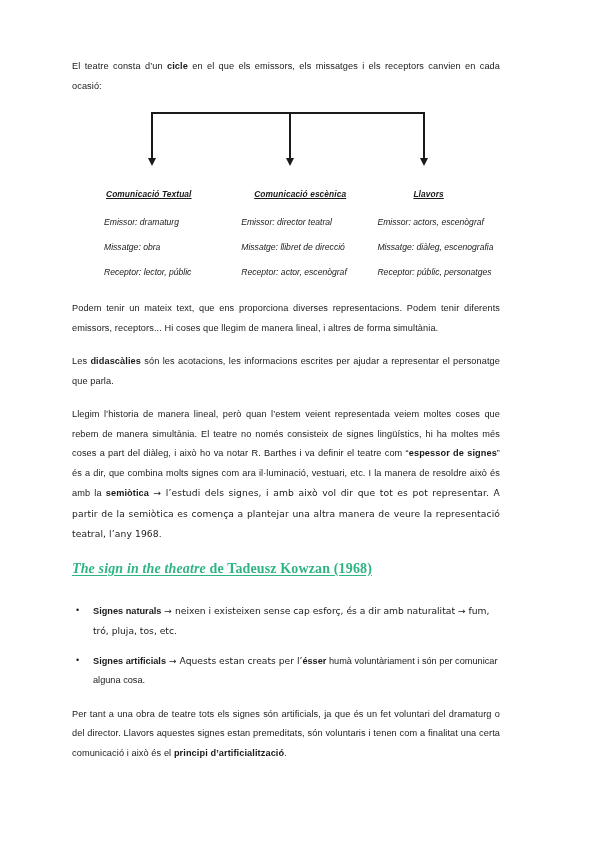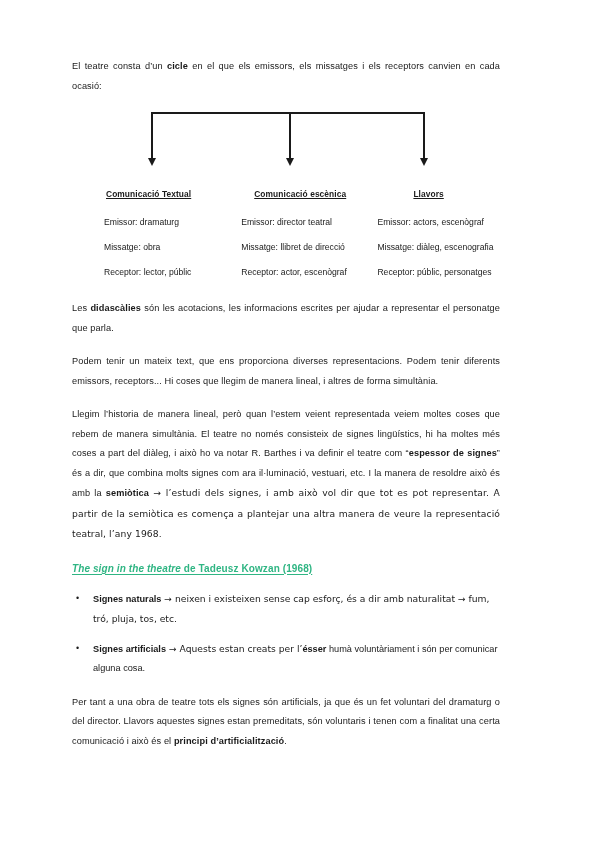--- a/index.html
+++ b/index.html
@@ -81,20 +81,21 @@
   .tbl {
     width: 428px;
     border-collapse: collapse;
     margin: 0 0 14px 0;
   }
   .tbl td {
     vertical-align: top;
     padding: 0;
     font-size: 8.6px;
     line-height: 25px;
+    font-style: italic;
   }
   .tbl td.c1 { width: 136px; padding-left: 32px; }
   .tbl td.c2 { width: 134px; padding-left: 18px; }
   .tbl td.c3 { width: 126px; padding-left: 12px; }
 
   .colhead {
     display: inline-block;
     font-weight: bold;
     font-size: 8.4px;
     text-decoration: underline;
@@ -106,26 +107,27 @@
     display: block;
     line-height: 25px;
     white-space: nowrap;
   }
   .c1 .colhead { margin-left: 2px; }
   .c2 .colhead { margin-left: 13px; }
   .c3 .colhead { margin-left: 36px; }
 
   
   h2.greenhead {
-    margin: 6px 0 11px 0;
-    font-size: 10px;
+    margin: 6px 0 23px 0;
+    font-size: 14px;
     font-weight: bold;
     color: #2fb583;
     line-height: 19px;
     letter-spacing: 0.01em;
+    font-family: Liberation Serif, serif;
   }
   h2.greenhead .u {
     text-decoration: underline;
     text-underline-offset: 2px;
   }
   h2.greenhead i { font-style: italic; }
 
   
   ul.blist {
     margin: 0 0 14px 0;
@@ -185,23 +187,23 @@
         <td class="c3">
           <span class="colhead">Llavors</span>
           <span class="cellline">Emissor: actors, escenògraf</span>
           <span class="cellline">Missatge: diàleg, escenografia</span>
           <span class="cellline">Receptor: públic, personatges</span>
         </td>
       </tr>
     </tbody>
       </table>
 
+    <p class="para">Podem tenir un mateix text, que ens proporciona diverses representacions. Podem tenir diferents emissors, receptors... Hi coses que llegim de manera lineal, i altres de forma simultània.</p>
+
     <p class="para"><span>Les </span><b>didascàlies</b><span> són les acotacions, les informacions escrites per ajudar a representar el personatge que parla.</span></p>
-
-    <p class="para">Podem tenir un mateix text, que ens proporciona diverses representacions. Podem tenir diferents emissors, receptors... Hi coses que llegim de manera lineal, i altres de forma simultània.</p>
 
     <p class="para"><span>Llegim l’historia de manera lineal, però quan l’estem veient representada veiem moltes coses que rebem de manera simultània. El teatre no només consisteix de signes lingüístics, hi ha moltes més coses a part del diàleg, i això ho va notar R. Barthes i va definir el teatre com “</span><b>espessor de signes</b><span>” és a dir, que combina molts signes com ara il·luminació, vestuari, etc. I la manera de resoldre això és amb la </span><b>semiòtica</b><span class="arrowglyph"> → l’estudi dels signes, i amb això vol dir que tot es pot representar. A partir de la semiòtica es comença a plantejar una altra manera de veure la representació teatral, l’any 1968.</span></p>
 
     <h2 class="greenhead"><span class="u"><i>The sign in the theatre</i><span> de Tadeusz Kowzan (1968)</span></span></h2>
 
 
     <ul class="blist">
       <li><span class="bullet">•</span><b>Signes naturals</b><span class="arrowglyph"> → neixen i existeixen sense cap esforç, és a dir amb naturalitat → fum, tró, pluja, tos, etc.</span></li>
       <li><span class="bullet">•</span><b>Signes artificials</b><span class="arrowglyph"> → Aquests estan creats per l’</span><b>ésser</b><span> humà voluntàriament i són per comunicar alguna cosa.</span></li>
     </ul>

